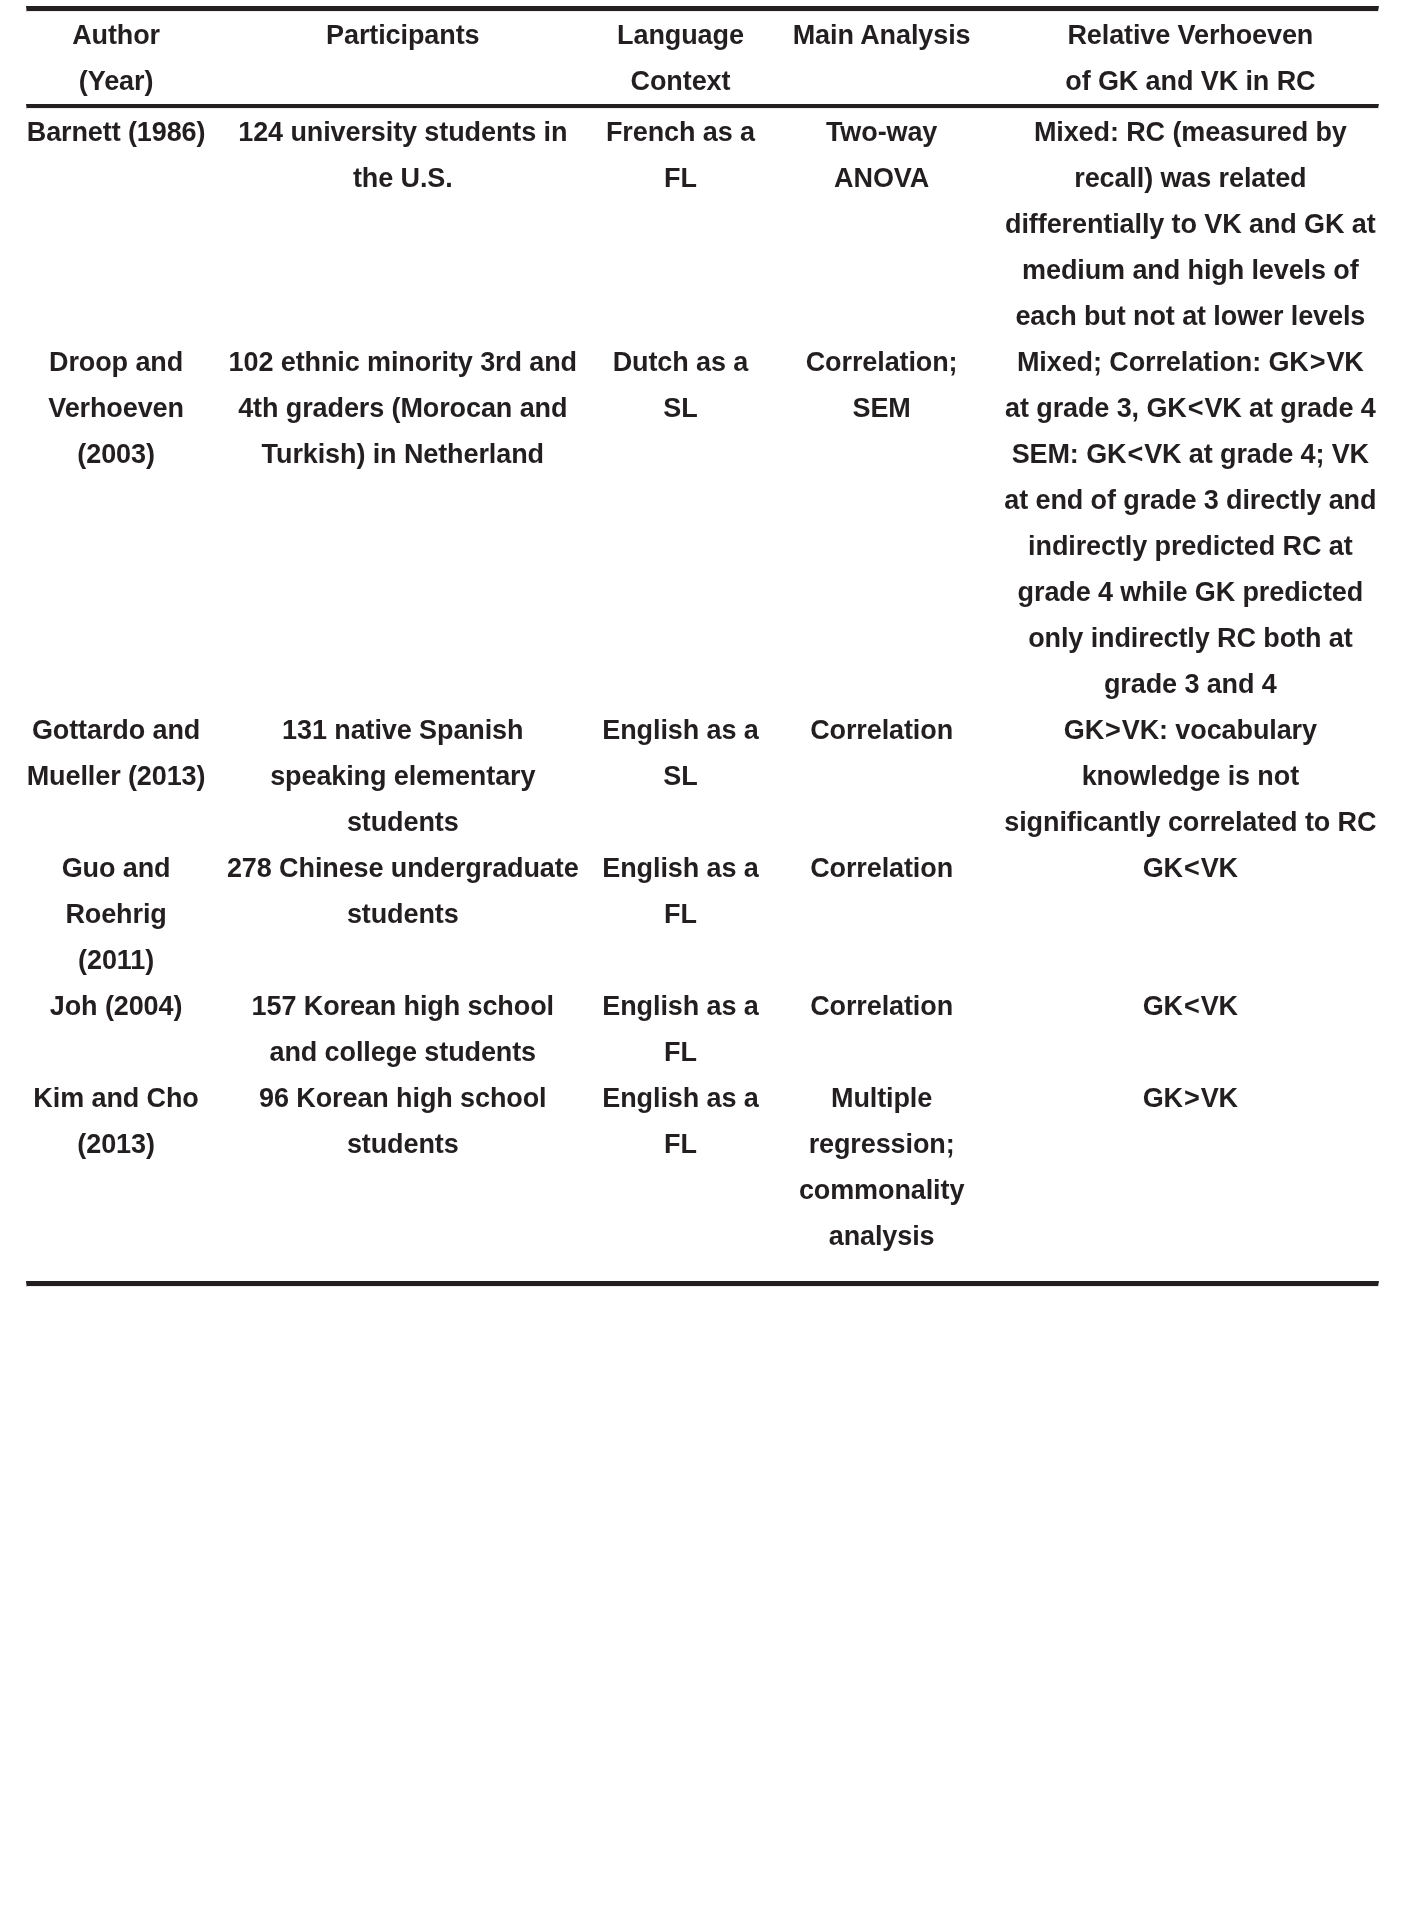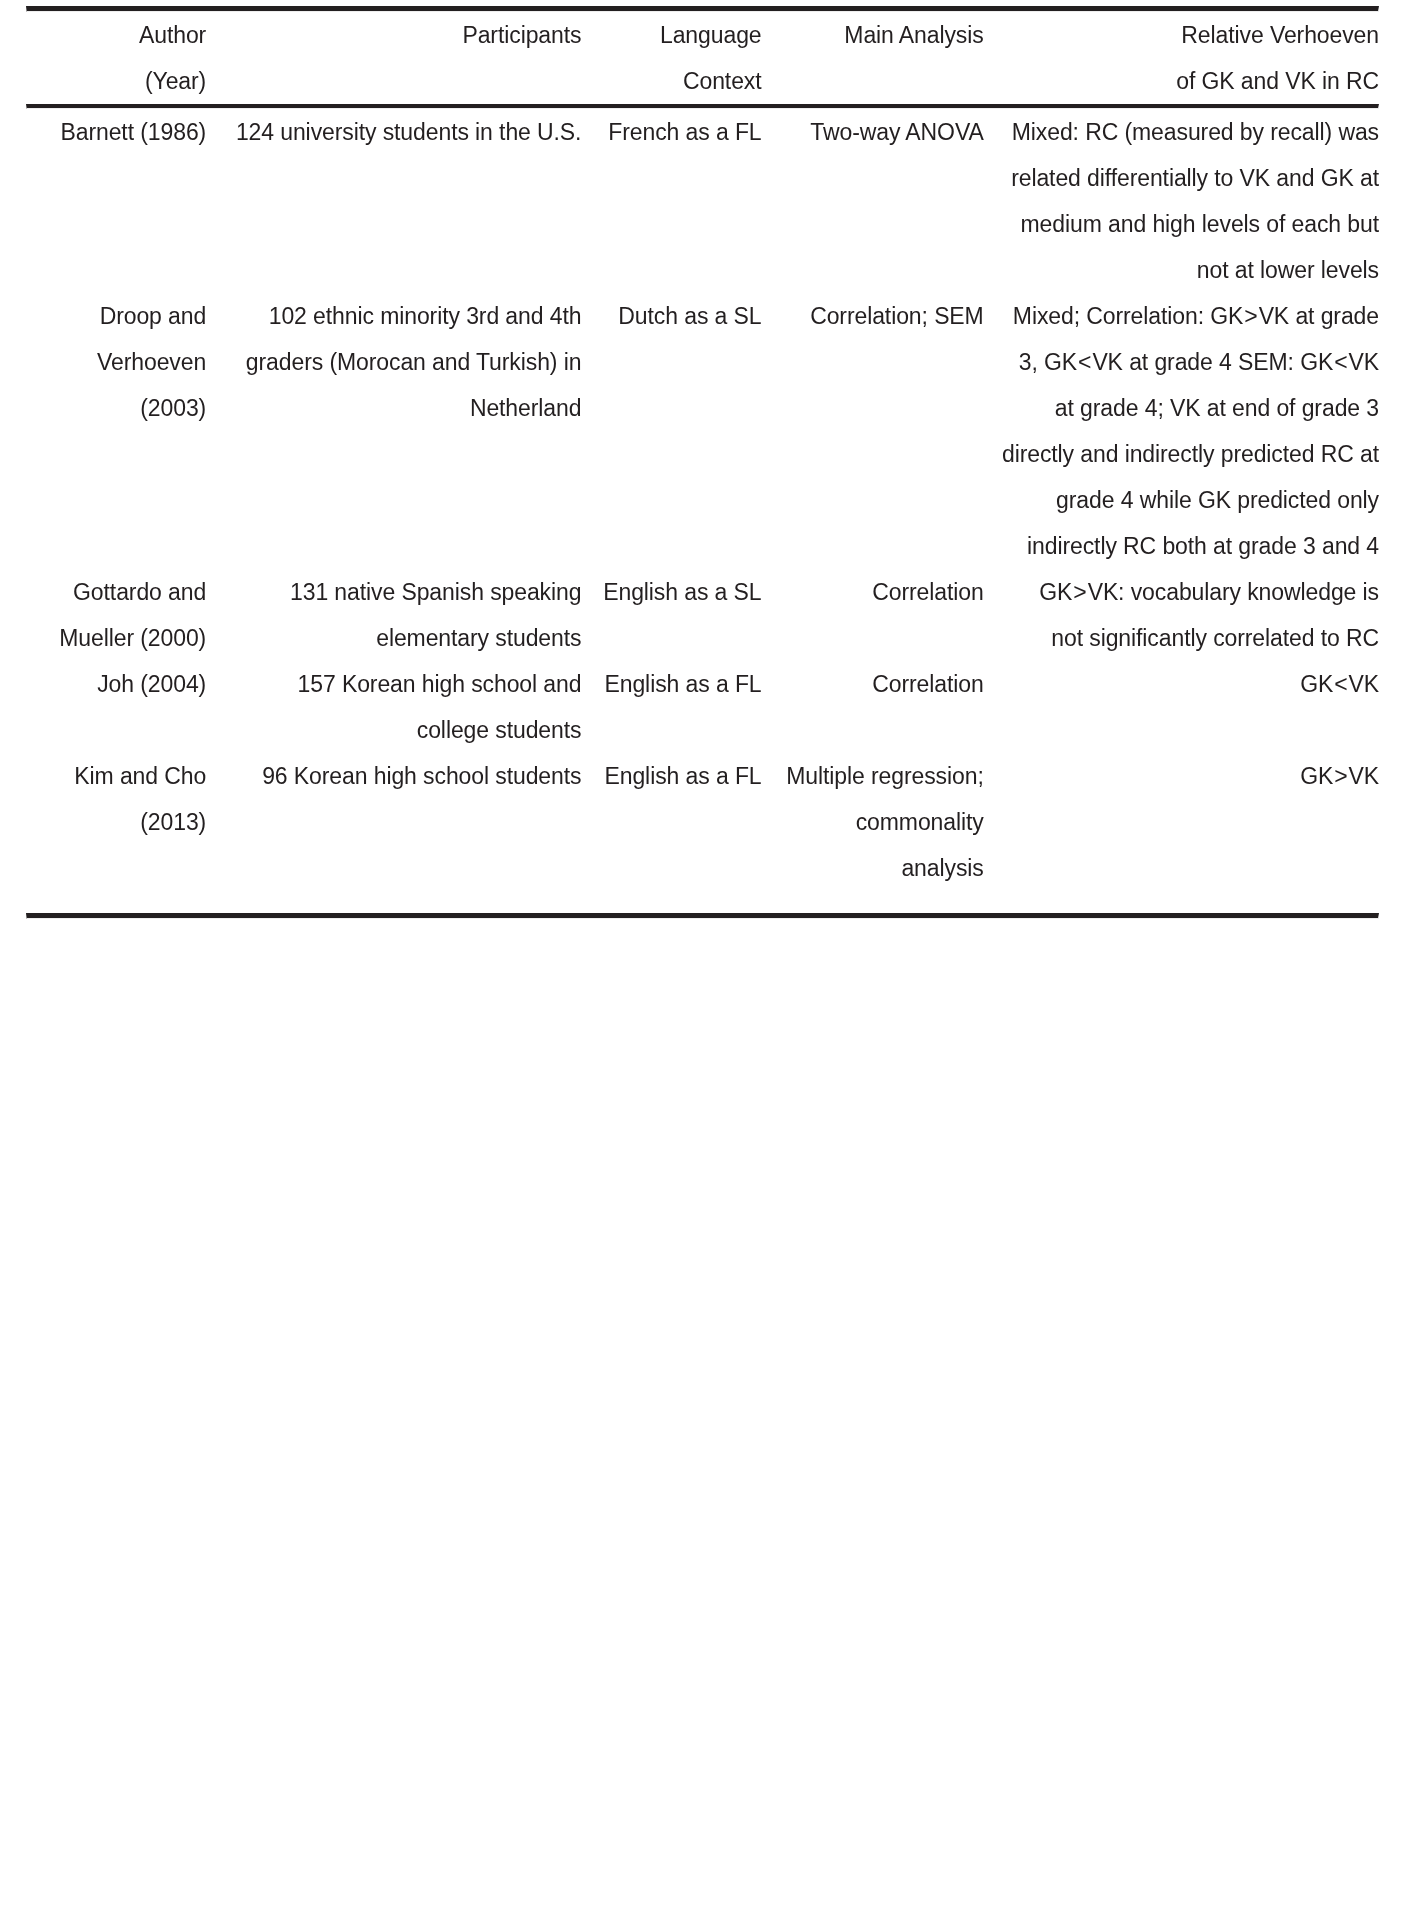--- a/index.html
+++ b/index.html
@@ -42,25 +42,25 @@
 
   table.tbl {
     width: 100%;
     border-collapse: collapse;
     table-layout: fixed;
   }
 
   table.tbl th,
   table.tbl td {
     vertical-align: top;
-    text-align: right;
+    text-align: center;
     padding: 0;
-    font-size: 23px;
+    font-size: 27px;
     line-height: 46px;
-    font-weight: normal;
+    font-weight: bold;
     letter-spacing: -0.1px;
   }
 
   thead th {
     font-weight: bold;
     padding-top: 22px;
     padding-bottom: 20px;
   }
 
   tbody td {
@@ -148,25 +148,32 @@
           <td>Mixed: RC (measured by recall) was related differentially to VK and GK at medium and high levels of each but not at lower levels</td>
         </tr>
         <tr>
           <td class="cell-pad-r">Droop and Verhoeven (2003)</td>
           <td class="cell-pad-r">102 ethnic minority 3rd and 4th graders (Morocan and Turkish) in Netherland</td>
           <td class="cell-pad-r">Dutch as a SL</td>
           <td class="cell-pad-r">Correlation; SEM</td>
           <td>Mixed; Correlation: GK<span class="op">&gt;</span>VK at grade 3, GK<span class="op">&lt;</span>VK at grade 4 SEM: GK<span class="op">&lt;</span>VK at grade 4; VK at end of grade 3 directly and indirectly predicted RC at grade 4 while GK predicted only indirectly RC both at grade 3 and 4</td>
         </tr>
         <tr>
-          <td class="cell-pad-r">Gottardo and Mueller (2000)</td>
+          <td class="cell-pad-r">Gottardo and Mueller (2013)</td>
           <td class="cell-pad-r">131 native Spanish speaking elementary students</td>
           <td class="cell-pad-r">English as a SL</td>
           <td class="cell-pad-r">Correlation</td>
           <td>GK<span class="op">&gt;</span>VK: vocabulary knowledge is not significantly correlated to RC</td>
+        </tr>
+        <tr>
+          <td class="cell-pad-r">Guo and Roehrig (2011)</td>
+          <td class="cell-pad-r">278 Chinese undergraduate students</td>
+          <td class="cell-pad-r">English as a FL</td>
+          <td class="cell-pad-r">Correlation</td>
+          <td>GK<span class="op">&lt;</span>VK</td>
         </tr>
         <tr>
           <td class="cell-pad-r">Joh (2004)</td>
           <td class="cell-pad-r">157 Korean high school and college students</td>
           <td class="cell-pad-r">English as a FL</td>
           <td class="cell-pad-r">Correlation</td>
           <td>GK<span class="op">&lt;</span>VK</td>
         </tr>
         <tr>
           <td class="cell-pad-r">Kim and Cho (2013)</td>

